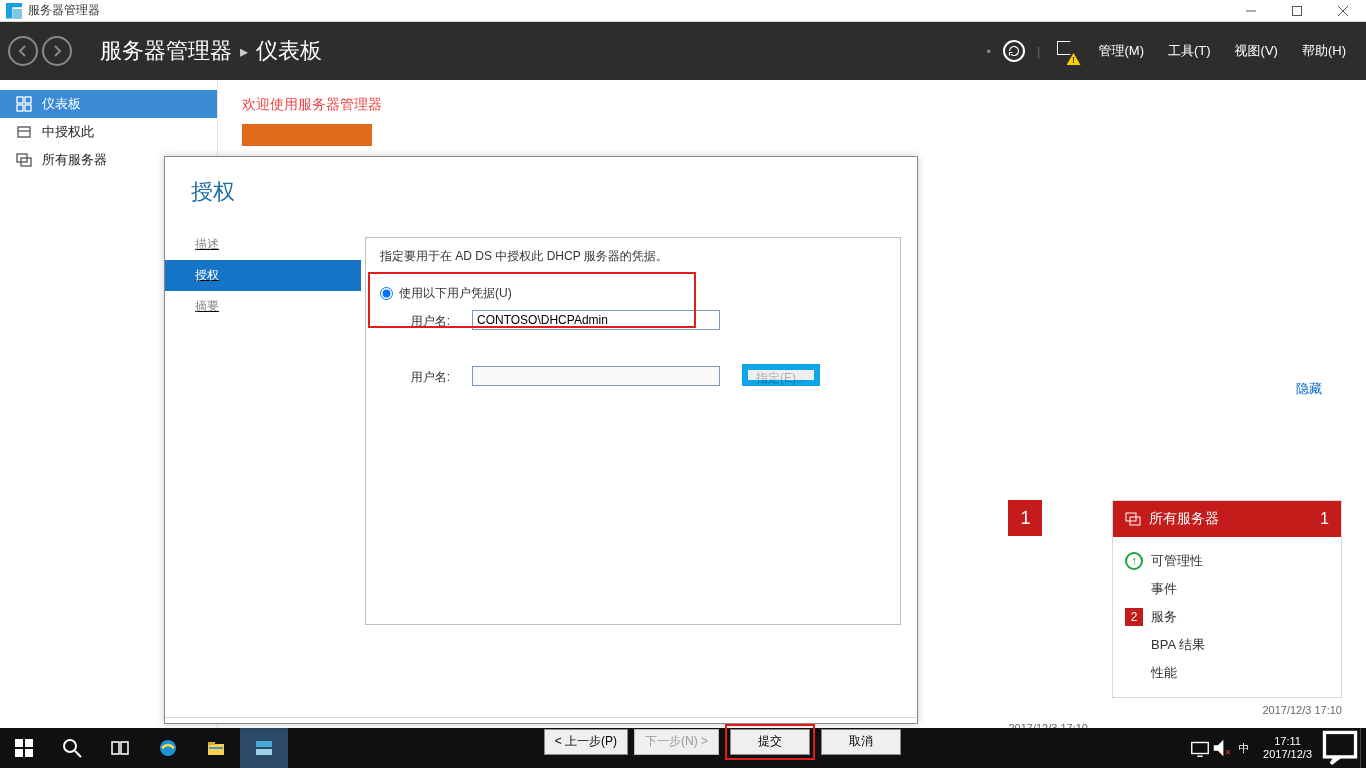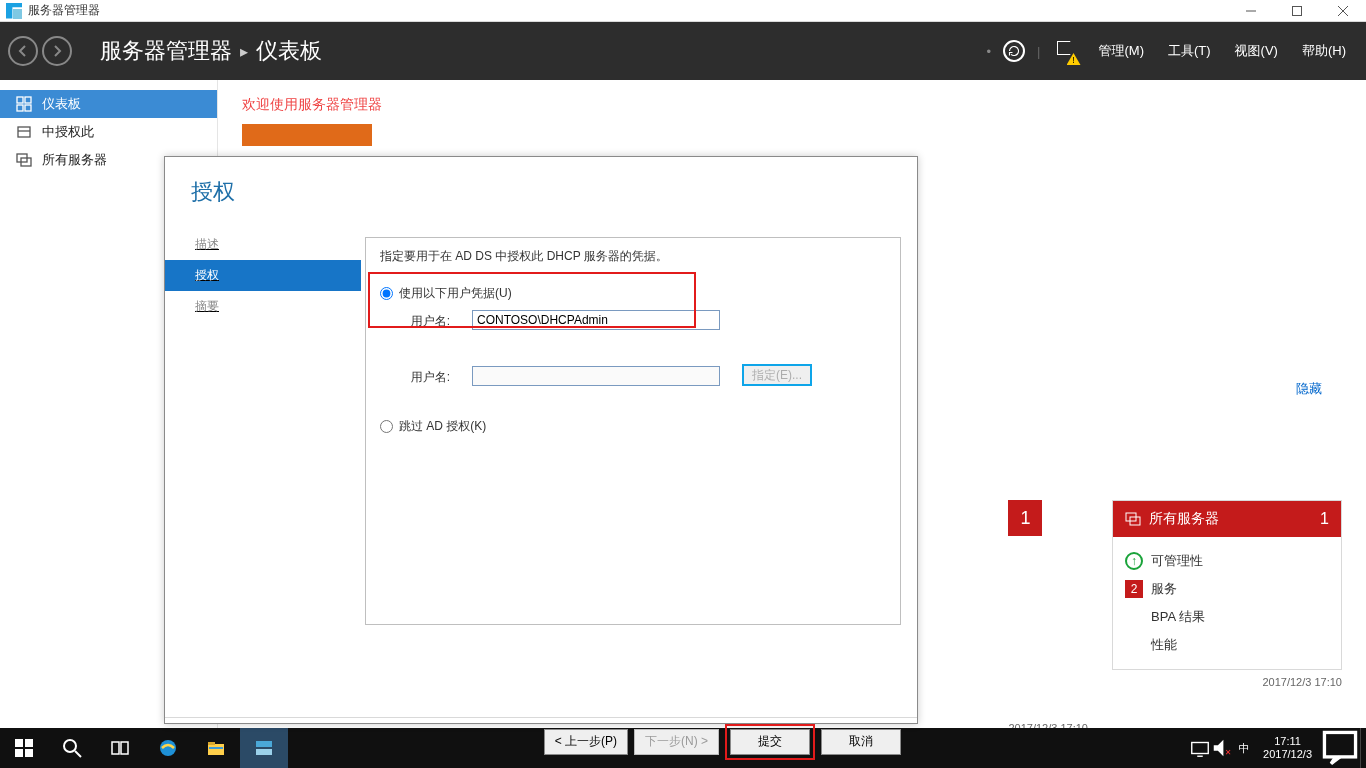--- a/index.html
+++ b/index.html
@@ -72,21 +72,21 @@
   .step { padding:7px 0 7px 30px; color:#888;}
   .step.active { background:#1775c7; color:#fff;}
   .dlg-right { flex:1; padding:8px 16px 0 4px; font-size:12px; color:#333;}
   .pane-border { border:1px solid #bfbfbf; height:388px; padding:10px 14px; position:relative;}
   .instruct { margin-bottom:20px;}
   .opt { display:flex; align-items:center; gap:6px; margin-bottom:8px;}
   .opt input[type=radio]{margin:0;}
   .field-row { display:flex; align-items:flex-end; gap:22px; margin:4px 0 14px 24px;}
   .field-row label { min-width:46px; text-align:right;}
   .field-row input[type=text]{ height:20px; border:1px solid #7a9ac0; padding:0 4px; font-size:12px;}
-  .btn-small{ height:22px; font-size:12px; border:2px solid #0ea5e9; background:#efefef; padding:0 8px;}
+  .btn-small{ height:22px; font-size:12px; border:6px solid #0ea5e9; background:#efefef; padding:0 8px;}
   .redbox1 { position:absolute; border:2px solid #e21b1b; pointer-events:none;}
   .dlg-footer { height:48px; border-top:1px solid #d9d9d9; display:flex; align-items:center; justify-content:flex-end; gap:6px; padding:0 16px;}
   .wzbtn { height:26px; min-width:80px; font-size:12px; border:1px solid #8a8a8a; background:#efefef; padding:0 10px; display:inline-flex; align-items:center; justify-content:center; gap:4px;}
   .wzbtn.disabled { color:#9a9a9a; border-color:#bcbcbc;}
   .redbox-btn { border:2px solid #e21b1b; padding:3px;}
 
   
   .taskbar { position:absolute; left:0; right:0; bottom:0; height:40px; background:#101010; display:flex; align-items:center; color:#fff;}
   .taskbtn { width:48px; height:40px; display:flex; align-items:center; justify-content:center;}
   .taskbtn.active { background:#2b4a66;}
@@ -213,20 +213,24 @@
                 </svg></span>
             <span>所有服务器</span>
             <span class="count">1</span>
           </div>
           <div class="tile-body">
             <div class="tile-row">
                 <span class="ti up">↑</span>
                 <span>可管理性</span>
               </div>
             <div class="tile-row">
+                <span class="ti"></span>
+                <span>事件</span>
+              </div>
+            <div class="tile-row">
                 <span class="ti badge">2</span>
                 <span>服务</span>
               </div>
             <div class="tile-row">
                 <span class="ti"></span>
                 <span>BPA 结果</span>
               </div>
             <div class="tile-row">
                 <span class="ti"></span>
                 <span>性能</span>
@@ -266,24 +270,20 @@
         <div class="redbox1" style="left:2px; top:34px; width:328px; height:56px"></div>
 
         <div style="height:16px"></div>
         <div class="field-row">
           <label>用户名:</label>
           <input type="text" style="width: 248px;" disabled="">
           <button class="btn-small" disabled="">指定(E)...</button>
         </div>
 
         <div style="height:18px"></div>
-        <div class="opt">
-          <input type="radio" style="">
-          <span>跳过 AD 授权(K)</span>
-        </div>
       </div>
     </div>
   </div>
 
   <div class="dlg-footer">
     <button class="wzbtn">&lt; 上一步(P)</button>
     <button class="wzbtn disabled" disabled="">下一步(N) &gt;</button>
     <span class="redbox-btn">
       <button class="wzbtn">提交</button>
     </span>

